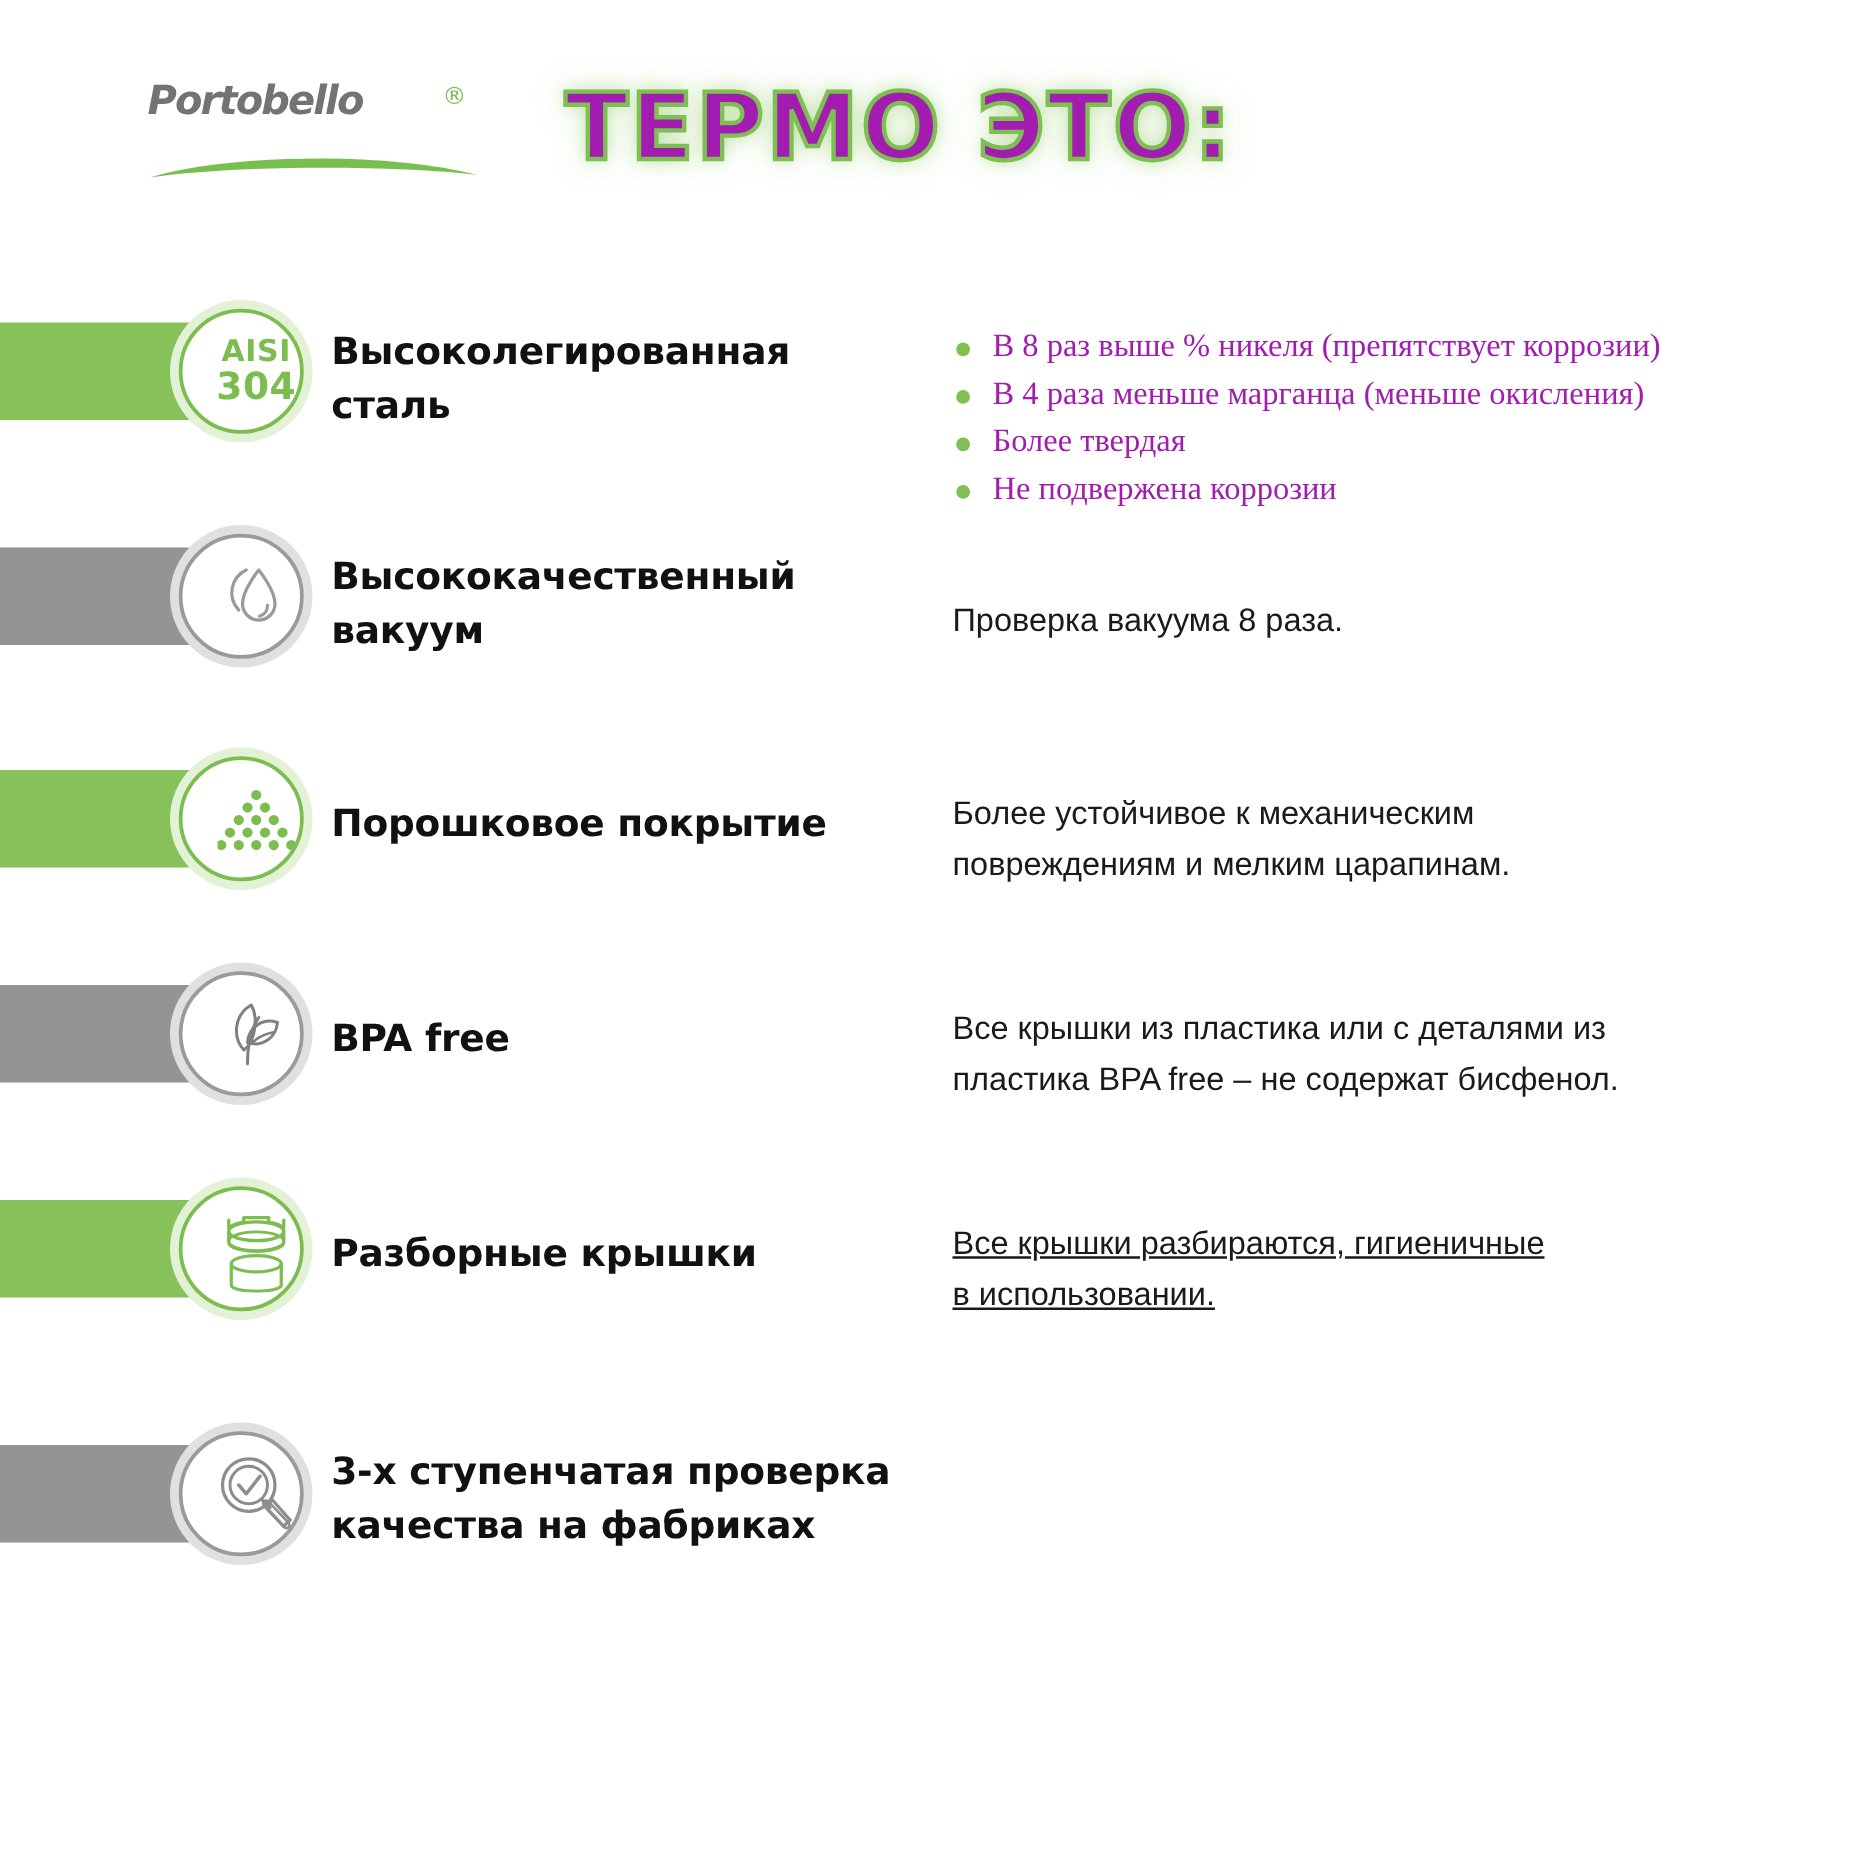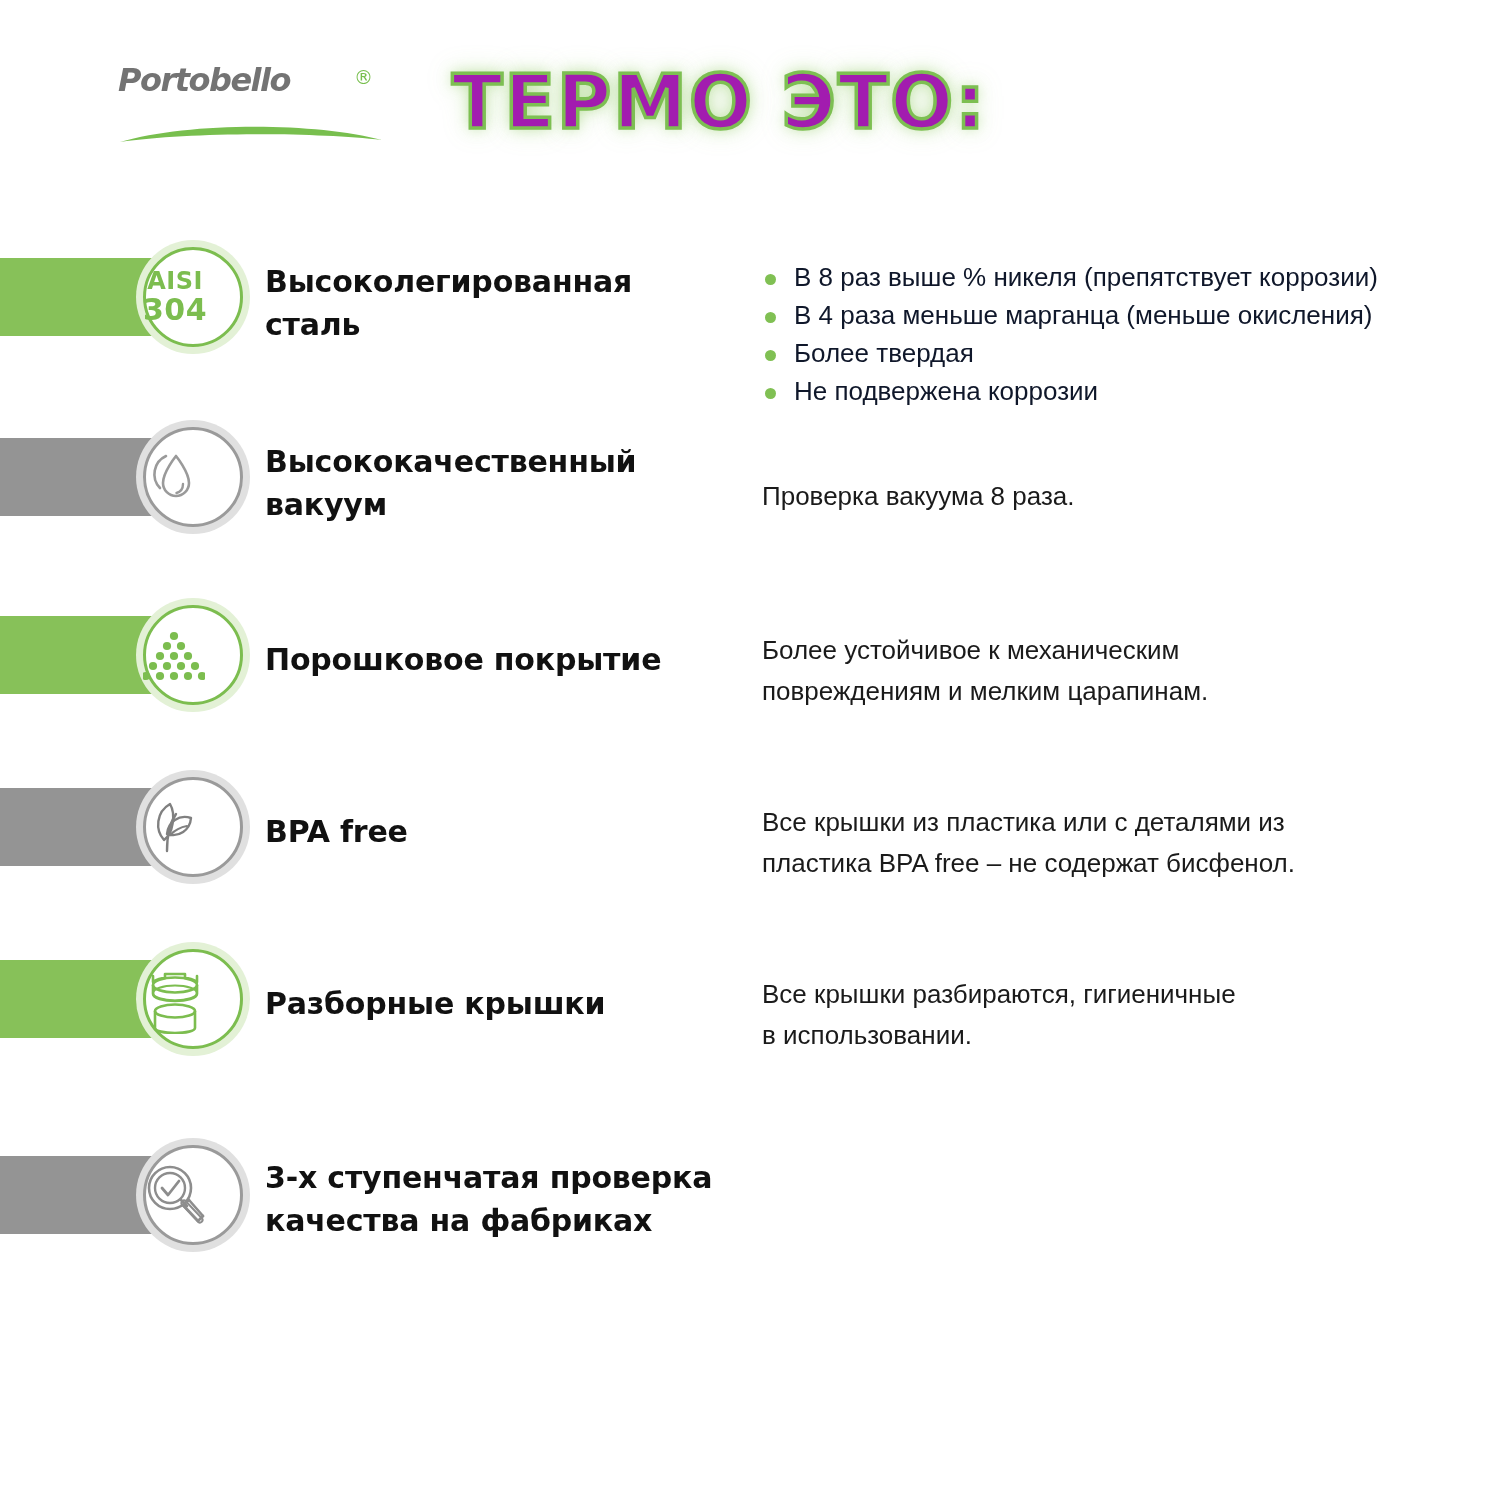--- a/index.html
+++ b/index.html
@@ -118,25 +118,25 @@
     width: 100px; height: 100px;
     border-radius: 50%;
     background: #ffffff;
     box-sizing: border-box;
   }
   .badge.green .ring { border: 3px solid #7cbd4f; }
   .badge.grey  .ring { border: 3px solid #9a9a9a; }
 
   .badge .glyph {
     position: absolute;
-    left: 7px; top: 7px;
+    left: 19px; top: 7px;
     width: 100px; height: 100px;
     display: flex;
     align-items: center;
-    justify-content: flex-start;
+    justify-content: center;
   }
 
   .aisi {
     font-family: "DejaVu Sans", sans-serif;
     font-weight: bold;
     color: #7cbd4f;
     text-align: center;
     line-height: 1.05;
   }
   .aisi .l1 { font-size: 24px; letter-spacing: 0.5px; }
@@ -168,24 +168,24 @@
   ul.bullets {
     position: absolute;
     left: 762px;
     margin: 0;
     padding: 0;
     list-style: none;
   }
   ul.bullets li {
     position: relative;
     padding-left: 32px;
-    font-family: Liberation Sans, sans-serif;
+    font-family: Liberation Serif, serif;
     font-size: 26px;
     line-height: 38px;
-    color: #0f172a;
+    color: #a21caf;
     white-space: nowrap;
   }
   ul.bullets li::before {
     content: "";
     position: absolute;
     left: 3px;
     top: 16px;
     width: 11px;
     height: 11px;
     border-radius: 50%;
@@ -311,21 +311,21 @@
         <path d="M10,12 L10,18 C10,18 16,14 22,14 L22,10 L42,10 L42,14 C48,14 54,18 54,18 L54,12" fill="none" stroke="#7cbd4f" stroke-width="2.6" stroke-linejoin="round" stroke-linecap="round"></path>
         <ellipse cx="32" cy="21" rx="22" ry="7.5" fill="none" stroke="#7cbd4f" stroke-width="2.6"></ellipse>
         <path d="M10,21 L10,30 C10,34 20,37 32,37 C44,37 54,34 54,30 L54,21" fill="none" stroke="#7cbd4f" stroke-width="2.6" stroke-linejoin="round"></path>
         <ellipse cx="32" cy="29" rx="22" ry="7.5" fill="none" stroke="#7cbd4f" stroke-width="2.2"></ellipse>
         <ellipse cx="32" cy="47" rx="20" ry="6.5" fill="none" stroke="#7cbd4f" stroke-width="2.6"></ellipse>
         <path d="M12,47 L12,64 C12,67 21,69 32,69 C43,69 52,67 52,64 L52,47" fill="none" stroke="#7cbd4f" stroke-width="2.6" stroke-linejoin="round"></path>
       </svg>
     </div>
   </div>
   <div class="heading" style="top:40px;">Разборные крышки</div>
-  <div class="desc" style="top:32px;">Все крышки разбираются, гигиеничные
+  <div class="desc" style="top:32px;text-decoration:underline;">Все крышки разбираются, гигиеничные
 в использовании.</div>
 </div>
 
 <div class="row" style="top:1138px;">
   <div class="bar grey"></div>
   <div class="badge grey">
     <div class="halo"></div>
     <div class="ring"></div>
     <div class="glyph">
       <svg width="66" height="66" viewBox="0 0 66 66">

